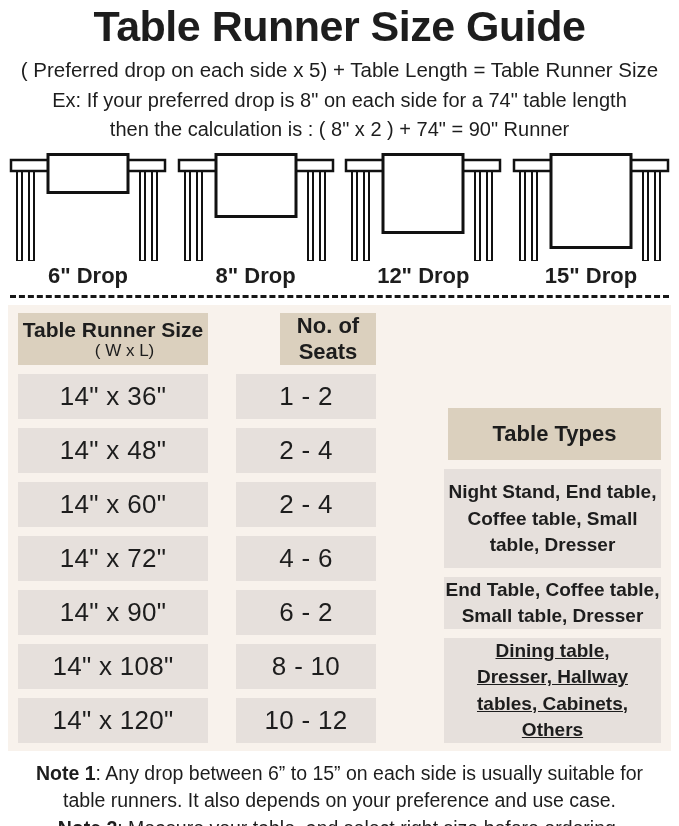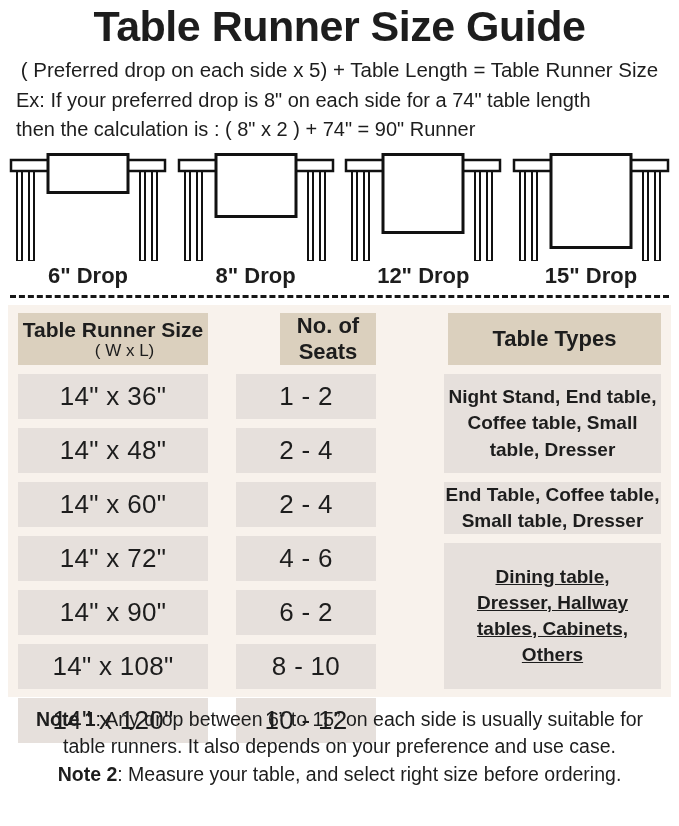--- a/index.html
+++ b/index.html
@@ -14,35 +14,35 @@
     width:679px;height:826px;background:#ffffff;color:var(--ink);
     font-family:"Liberation Sans", sans-serif;overflow:hidden;
   }
   .page{width:679px;height:826px;overflow:hidden;}
 
   .title{
     font-size:43px;font-weight:800;text-align:center;
     margin:2px 12px 7px;letter-spacing:-0.5px;line-height:1.15;
   }
   .formula{font-size:20.5px;text-align:center;margin:0 0 7px;}
-  .example{font-size:20px;text-align:left;margin:0 16px 6px;}
+  .example{font-size:20px;text-align:center;margin:0 16px 6px;}
 
   .illustrations{
     display:flex;justify-content:space-between;
     padding:6px 8px 0 8px;
   }
   .illus{width:160px;text-align:center;}
   .illus svg{display:block;margin:0 auto;}
   .drop-label{font-size:22px;font-weight:700;margin-top:1px;line-height:1.3;}
 
   .dashed-sep{border-top:3px dashed #171717;margin:4px 10px 0 10px;height:0;}
 
   .panel{
-    margin:7px 8px 0 8px;height:392px;background:var(--panel-bg);
-    padding:8px 10px;display:flex;gap:28px;
+    margin:7px 8px 0 8px;height:446px;background:var(--panel-bg);
+    padding:8px 10px;display:flex;gap:28px;align-items:flex-end;
   }
   .col{display:flex;flex-direction:column;gap:9px;}
   .col-size{width:190px;}
   .col-seats{width:140px;}
   .col-types{flex:1;}
   .cell{
     background:var(--data-cell-bg);display:flex;flex-direction:column;
     align-items:center;justify-content:center;text-align:center;
   }
   .hdr{background:var(--header-cell-bg);height:52px;flex:none;}

